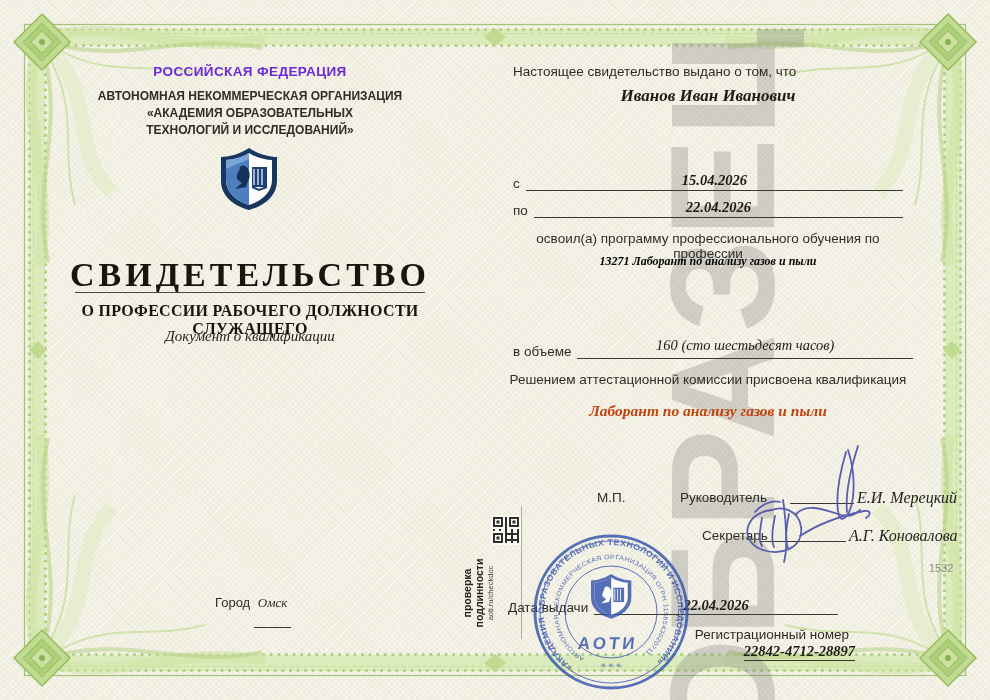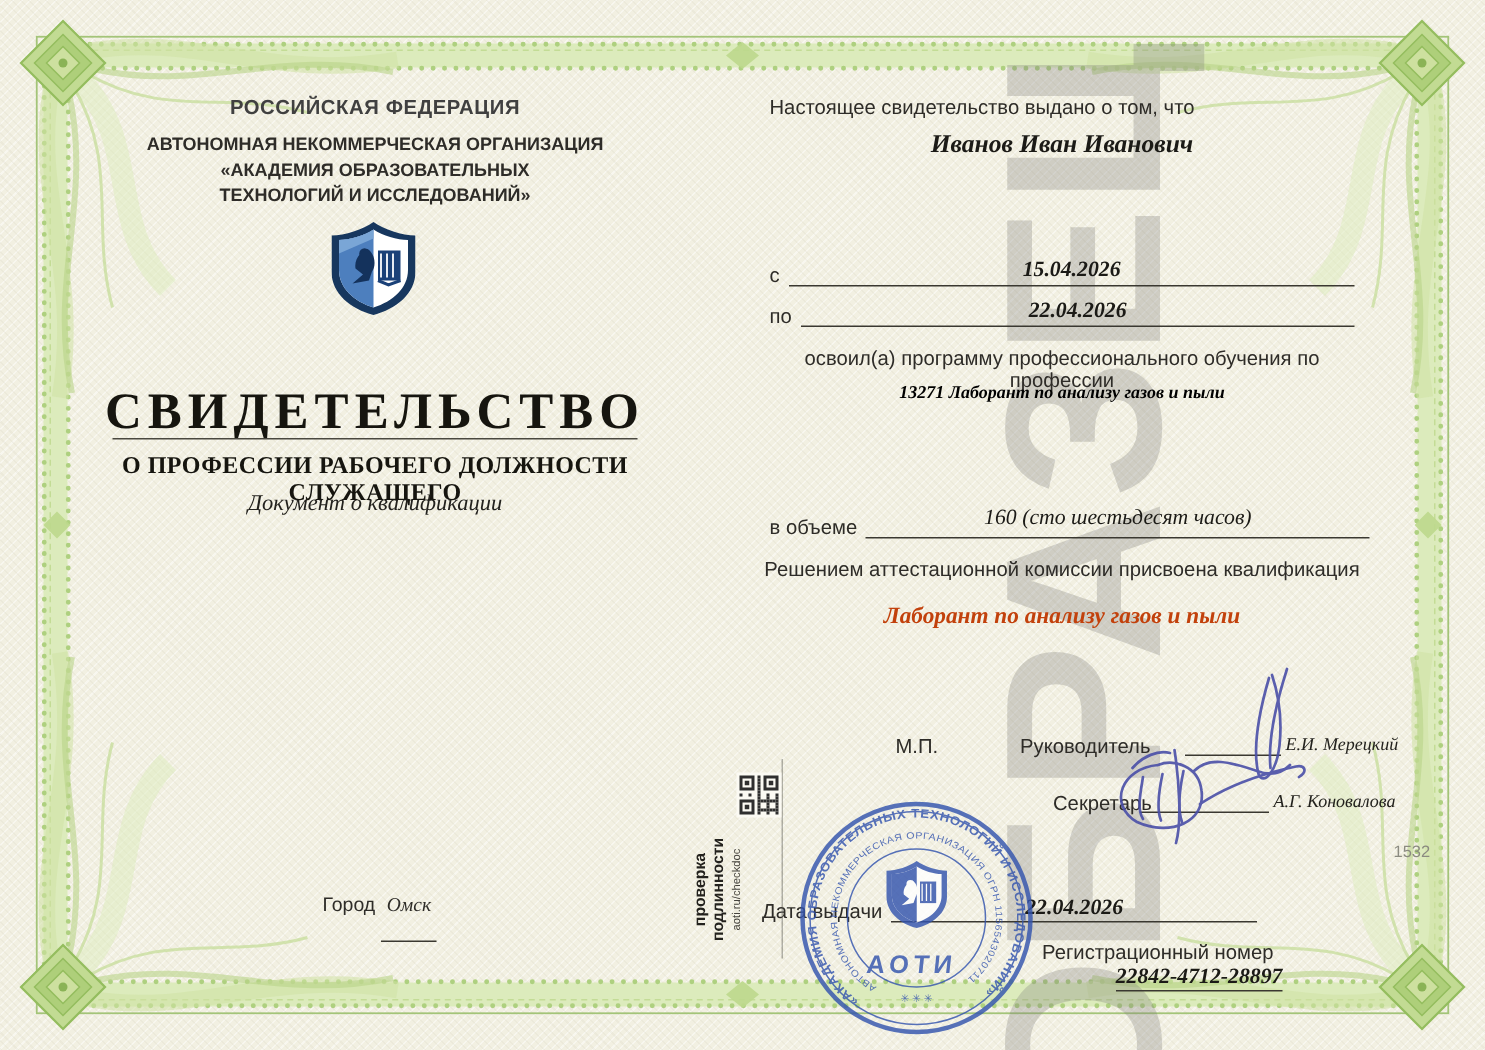--- a/index.html
+++ b/index.html
@@ -20,21 +20,21 @@
     transform:translate(-50%,-50%) rotate(-90deg);
     font-size:148px;font-weight:bold;letter-spacing:2px;white-space:nowrap;
     color:rgba(125,125,122,0.30);
     font-family:"Liberation Sans","DejaVu Sans",sans-serif;
   }
   .content{z-index:3;}
   .overlay-layer{z-index:4;}
 
   
   .left-col{left:60px;top:0;width:380px;}
-  .hdr-country{left:0;top:64px;width:380px;text-align:center;font-size:13.5px;font-weight:bold;letter-spacing:0.4px;color:#404040;}
+  .hdr-country{left:0;top:64px;width:380px;text-align:center;font-size:13.5px;font-weight:bold;letter-spacing:0.4px;color:#6d28d9;}
   .hdr-org{left:0;top:88px;width:380px;text-align:center;font-size:12px;font-weight:bold;line-height:17px;color:#2e2c28;}
   .doc-title{left:0;top:256px;width:380px;text-align:center;font-family:"Liberation Serif","DejaVu Serif",serif;font-weight:bold;font-size:34px;letter-spacing:4px;color:#16150f;}
   .title-rule{left:15px;top:292px;width:350px;height:0;border-bottom:1.6px solid #4a4840;}
   .doc-subtitle{left:0;top:302px;width:380px;text-align:center;font-family:"Liberation Serif","DejaVu Serif",serif;font-weight:bold;font-size:16px;letter-spacing:0.3px;color:#16150f;}
   .doc-kind{left:0;top:328px;width:380px;text-align:center;font-family:"Liberation Serif","DejaVu Serif",serif;font-style:italic;font-size:15px;color:#23221e;}
   .city-row{left:155px;top:595px;font-size:13px;color:#2e2c28;}
   .city-value{font-family:"Liberation Serif","DejaVu Serif",serif;font-style:italic;border-bottom:1px solid #3a3831;padding:0 4px 17px 4px;}
 
   
   .right-col{left:508px;top:0;width:445px;}
@@ -45,21 +45,21 @@
   .u-row .lbl{font-size:13.5px;color:#2e2c28;padding-right:6px;white-space:nowrap;}
   .u-line{flex:1;border-bottom:1px solid #3a3831;text-align:center;font-family:"Liberation Serif","DejaVu Serif",serif;font-style:italic;font-weight:bold;font-size:14.5px;color:#1b1a16;line-height:20px;}
   .row-from{left:5px;top:170px;width:390px;}
   .row-to{left:5px;top:197px;width:390px;}
   .program{left:0;top:231px;width:400px;text-align:center;}
   .profession{left:0;top:254px;width:400px;text-align:center;font-family:"Liberation Serif","DejaVu Serif",serif;font-weight:bold;font-style:italic;font-size:12px;color:#000000;}
   .row-volume{left:5px;top:332px;width:400px;}
   .row-volume .u-line{font-weight:normal;line-height:26px;}
   .decision{left:0;top:372px;width:400px;text-align:center;}
   .qualification{left:0;top:402px;width:400px;text-align:center;font-family:"Liberation Serif","DejaVu Serif",serif;font-weight:bold;font-style:italic;font-size:15.5px;color:#c2410c;}
-  .sig-name{font-family:"Liberation Serif","DejaVu Serif",serif;font-style:italic;font-size:12px;color:#23221e;white-space:nowrap;}
+  .sig-name{font-family:"Liberation Serif","DejaVu Serif",serif;font-style:italic;font-size:16px;color:#23221e;white-space:nowrap;}
   .sig1-mp{left:89px;top:490px;}
   .sig1-lbl{left:172px;top:490px;}
   .sig1-line{left:282px;top:489px;width:64px;border-bottom:1px solid #3a3831;height:14px;}
   .sig1-name{left:349px;top:489px;}
   .sig2-lbl{left:194px;top:528px;}
   .sig2-line{left:252px;top:527px;width:86px;border-bottom:1px solid #3a3831;height:14px;}
   .sig2-name{left:341px;top:527px;}
   .row-issued{left:0;top:596px;width:330px;}
   .row-reg{left:0;top:627px;width:347px;flex-direction:column;}
   .row-reg .u-line,.row-issued .u-line{line-height:18px;}

